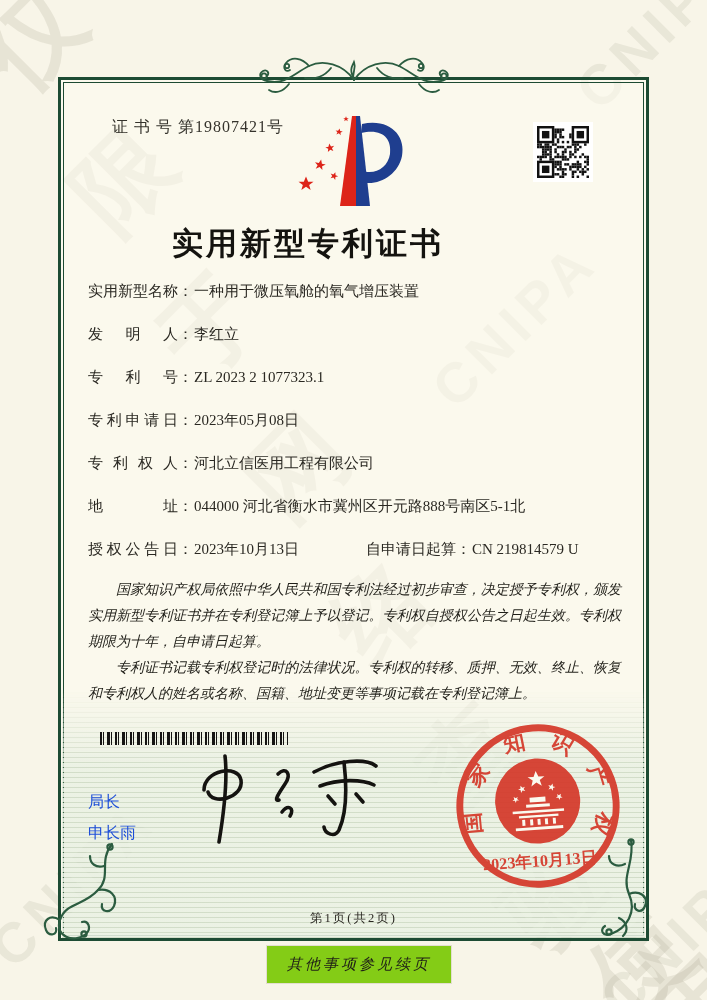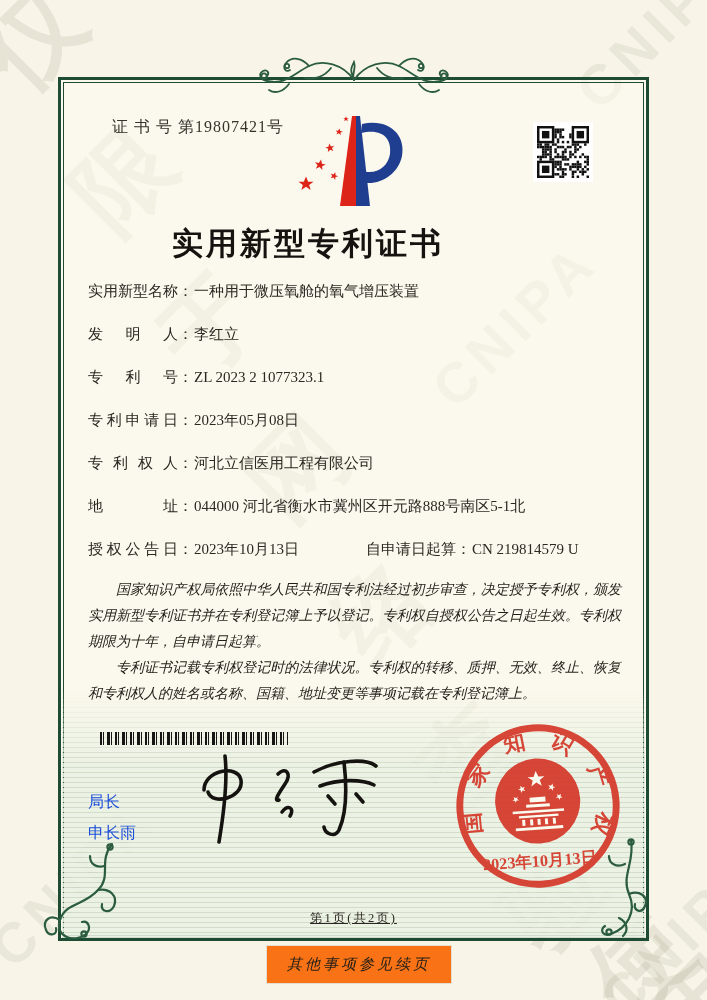--- a/index.html
+++ b/index.html
@@ -58,22 +58,22 @@
   .barcode{position:absolute;left:100px;top:732px;width:188px;height:13px;z-index:2;
      background:repeating-linear-gradient(90deg,#161514 0 2px,rgba(255,255,255,0) 2px 3px,#161514 3px 4px,
        rgba(255,255,255,0) 4px 7px,#161514 7px 10px,rgba(255,255,255,0) 10px 11px,#161514 11px 12px,
        rgba(255,255,255,0) 12px 15px);}
   .signatory{position:absolute;left:88px;top:786px;z-index:2;
      font-family:"Liberation Sans","DejaVu Sans",sans-serif;font-size:16px;line-height:31px;color:#1d4ed8;}
   .signature{position:absolute;left:178px;top:750px;z-index:3;}
   .seal{position:absolute;left:444px;top:712px;z-index:4;transform:rotate(-4deg);opacity:0.93;}
 
   .page-num{position:absolute;left:0;top:910px;width:707px;z-index:2;text-align:center;
-            font-size:12.5px;letter-spacing:2px;color:#2a2822;text-decoration:underline;}
-  .note-box{position:absolute;left:266px;top:945px;width:184px;height:37px;z-index:2;background:#f97316;
+            font-size:12.5px;letter-spacing:2px;color:#2a2822;}
+  .note-box{position:absolute;left:266px;top:945px;width:184px;height:37px;z-index:2;background:#84cc16;
             border:1px solid #e3ded0;display:flex;align-items:center;justify-content:center;
             font-size:15px;letter-spacing:3px;font-style:italic;color:#1f1e18;}
 </style>
 </head>
 <body>
 
 <div class="page">
 
   <span class="wm wm0">仅</span>
   <span class="wm wm1">限</span>

